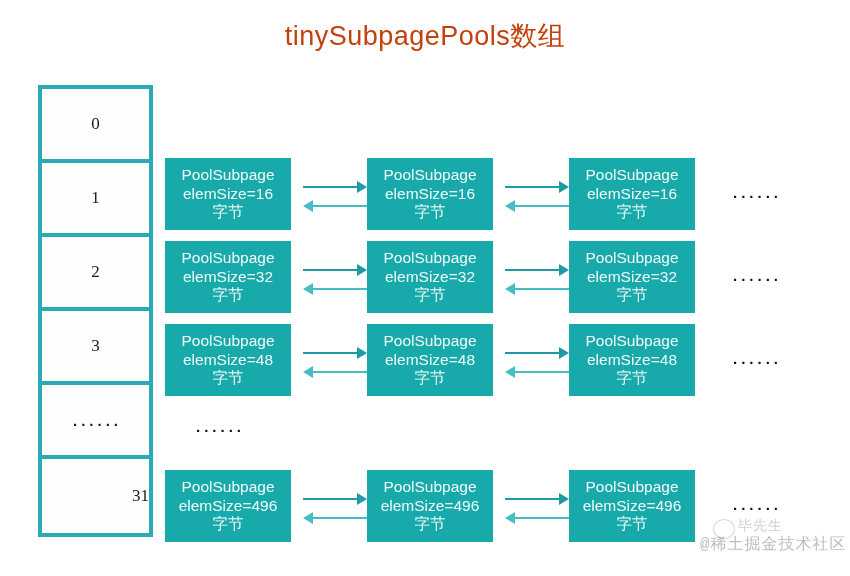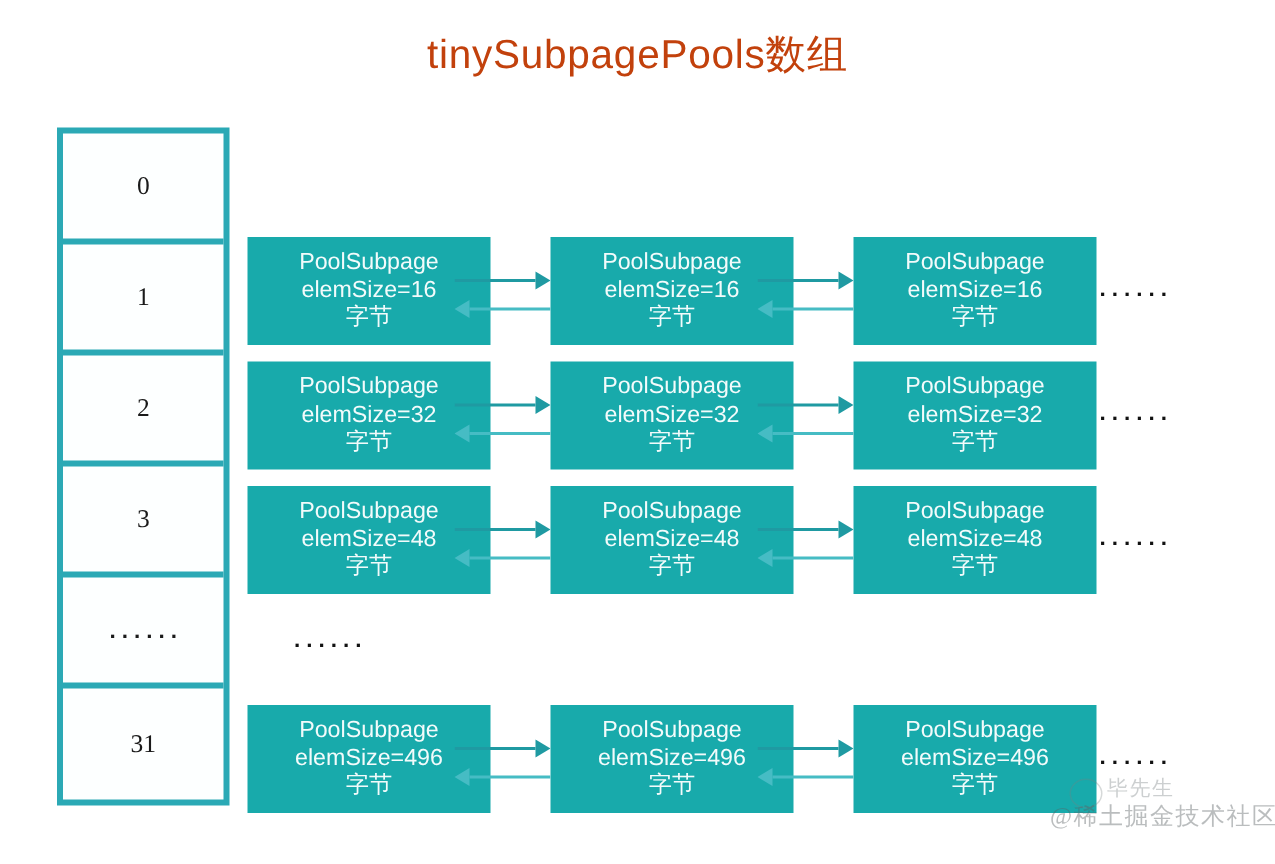--- a/index.html
+++ b/index.html
@@ -42,40 +42,40 @@
     height: 74px;
     box-sizing: border-box;
     border-bottom: 4px solid #2ba9b5;
     display: flex;
     align-items: center;
     justify-content: center;
     font-size: 17px;
     color: #1a1a1a;
     font-family: "Liberation Serif", "DejaVu Serif", serif;
   }
-  .array-cell:last-child { border-bottom: none; }
+  .array-cell:last-child { border-bottom: none; justify-content: flex-end; }
   .array-cell.dots {
     font-family: "Liberation Sans", "DejaVu Sans", sans-serif;
     font-size: 15px;
     letter-spacing: 4px;
     font-weight: bold;
     padding-left: 4px;
   }
 
   
   .chain-row {
     position: absolute;
     left: 165px;
     height: 72px;
     width: 680px;
   }
   .node {
     position: absolute;
     top: 0;
-    width: 162px;
+    width: 126px;
     height: 72px;
     background: #18aaab;
     color: #f2fbfb;
     display: flex;
     flex-direction: column;
     align-items: center;
     justify-content: center;
     line-height: 1.22;
     font-size: 15.5px;
     font-family: "Liberation Sans", "DejaVu Sans", sans-serif;
@@ -117,21 +117,21 @@
     letter-spacing: 4px;
     font-weight: bold;
     color: #111111;
     font-family: "Liberation Sans", "DejaVu Sans", sans-serif;
   }
 
   
   .watermark {
     position: absolute;
     color: rgba(90, 98, 100, 0.42);
-    font-family: Liberation Serif, serif;
+    font-family: Liberation Mono, monospace;
     white-space: nowrap;
     pointer-events: none;
   }
   .watermark.primary {
     left: 700px;
     top: 534px;
     font-size: 16px;
     letter-spacing: 1px;
   }
   .watermark.secondary {

